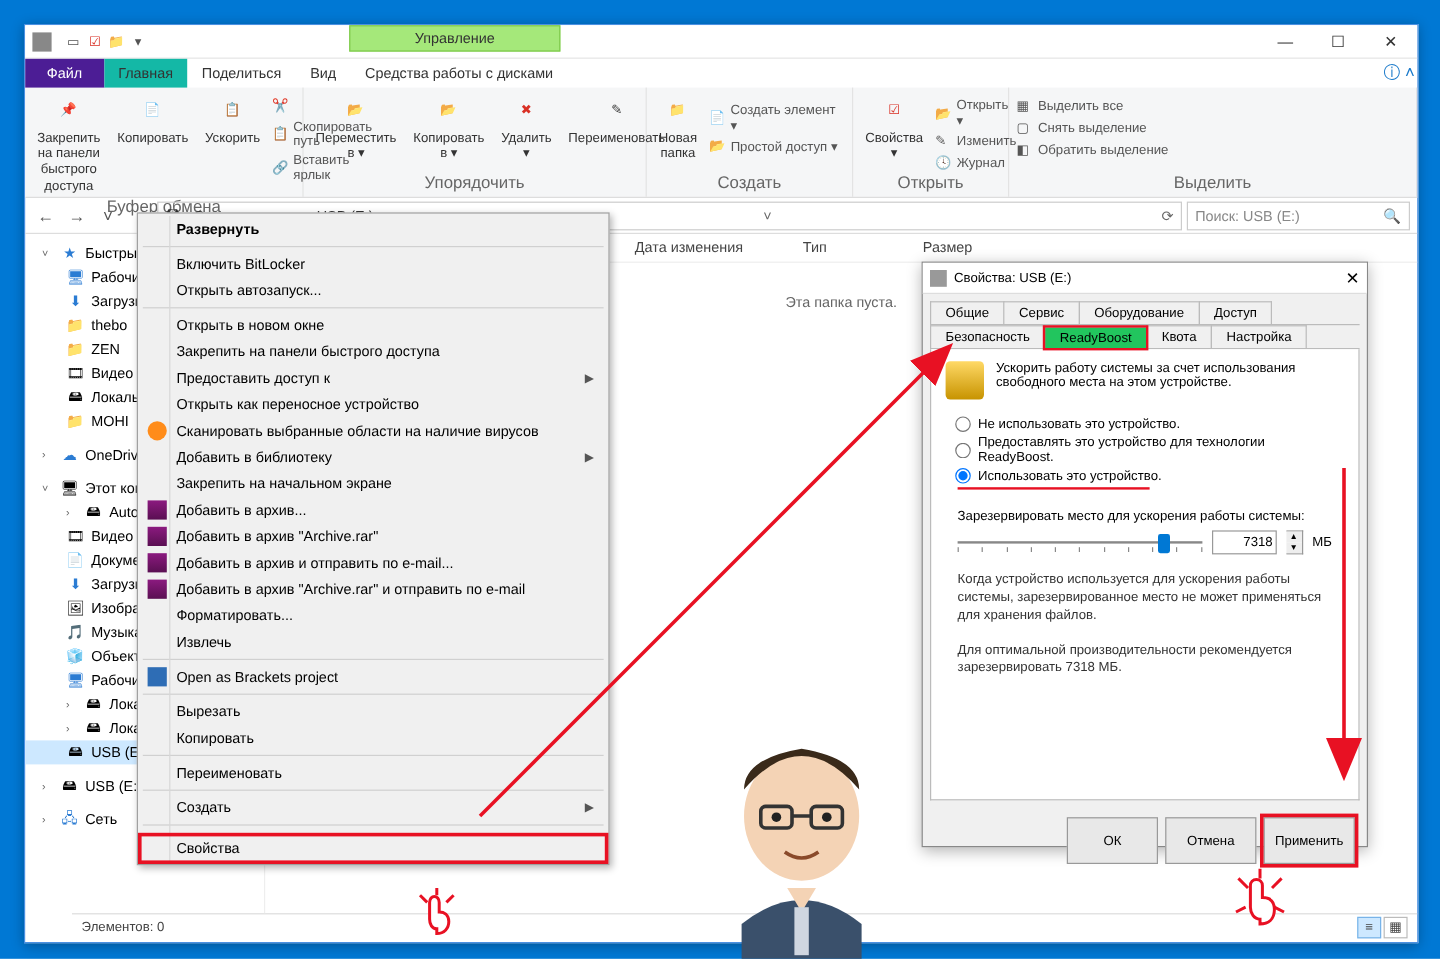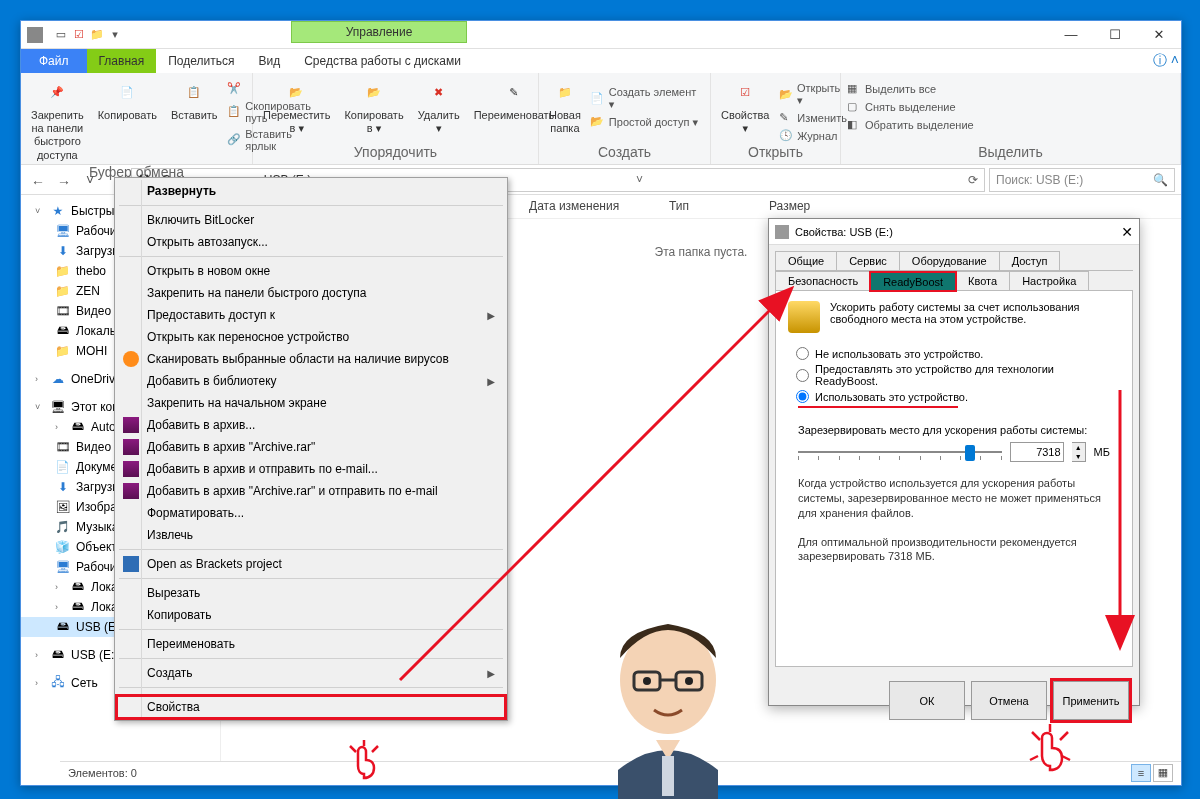--- a/index.html
+++ b/index.html
@@ -10,22 +10,22 @@
 .titlebar .tb-qat { display: flex; align-items: center; gap: 2px; padding: 0 4px; }
 .titlebar .tb-qat .q { width: 16px; height: 16px; display: flex; align-items: center; justify-content: center; color: #555; font-size: 11px; }
 .titlebar .tb-title { margin-left: 170px; font-size: 12px; }
 .titlebar .win-btns { margin-left: auto; display: flex; }
 .titlebar .win-btns div { width: 44px; height: 28px; display: flex; align-items: center; justify-content: center; font-size: 13px; color: #333; }
 
 .manage { position: absolute; left: 270px; top: 0; width: 176px; height: 22px; background: #a5e87a; border: 1px solid #7dc94a; display: flex; align-items: center; justify-content: center; font-size: 12px; color: #333; }
 
 .tabs { height: 24px; display: flex; align-items: stretch; font-size: 12px; background: #fff; }
 .tabs .tab { padding: 0 12px; display: flex; align-items: center; color: #333; cursor: pointer; }
-.tabs .tab.file { background: #3b82f6; color: #fff; padding: 0 18px; }
-.tabs .tab.active { background: #84cc16; }
+.tabs .tab.file { background: #4c1d95; color: #fff; padding: 0 18px; }
+.tabs .tab.active { background: #14b8a6; }
 .tabs .help { margin-left: auto; width: 30px; display: flex; align-items: center; justify-content: center; color: #1979ca; font-size: 14px; }
 
 .ribbon { height: 92px; background: #f5f6f7; border-bottom: 1px solid #ddd; display: flex; font-size: 11px; }
 .ribbon .group { border-right: 1px solid #e3e3e3; padding: 4px 6px; display: flex; flex-direction: column; }
 .ribbon .group .row { display: flex; gap: 6px; }
 .ribbon .group .label { text-align: center; font-size: 14px; color: #666; margin-top: auto; }
 .ribbon .btn { display: flex; flex-direction: column; align-items: center; justify-content: flex-start; padding: 2px 4px; text-align: center; line-height: 1.2; color: #333; }
 .ribbon .btn .ico { width: 28px; height: 28px; margin-bottom: 2px; display: flex; align-items: center; justify-content: center; }
 .ribbon .small-line { display: flex; align-items: center; gap: 4px; color: #555; padding: 1px 0; }
 .ribbon .small-line .si { width: 14px; height: 14px; display: inline-block; }
@@ -63,21 +63,21 @@
 .ctxmenu .mi.hl { outline: 3px solid #e81123; outline-offset: -1px; margin-top: 8px; }
 .ctxmenu .iconcol { position: absolute; left: 26px; top: 2px; bottom: 2px; width: 1px; background: #d8d8d8; }
 
 .props { position: absolute; left: 768px; top: 218px; width: 372px; height: 488px; background: #f0f0f0; border: 1px solid #888; box-shadow: 0 3px 12px rgba(0,0,0,0.3); z-index: 30; font-size: 11px; }
 .props .ptitle { height: 26px; display: flex; align-items: center; padding: 0 6px; background: #fff; border-bottom: 1px solid #ddd; }
 .props .ptitle .pico { width: 14px; height: 14px; background: #999; margin-right: 6px; }
 .props .ptitle .pclose { margin-left: auto; font-size: 14px; cursor: pointer; }
 .props .tabsrow { padding: 6px 6px 0 6px; }
 .props .ptabs { display: flex; border-bottom: 1px solid #bbb; }
 .props .ptab { padding: 3px 12px; border: 1px solid #bbb; border-bottom: none; margin-right: -1px; background: #f0f0f0; cursor: pointer; font-size: 11px; }
-.props .ptab.active { background: #0f766e; position: relative; top: 1px; }
+.props .ptab.active { background: #22c55e; position: relative; top: 1px; }
 .props .ptab.hl { outline: 2px solid #e81123; outline-offset: -1px; }
 .props .pbody { background: #fff; margin: 0 6px 6px 6px; border: 1px solid #bbb; border-top: none; padding: 10px 12px; height: 376px; }
 .props .desc { display: flex; gap: 10px; margin-bottom: 14px; }
 .props .desc .dico { width: 32px; height: 32px; background: linear-gradient(#ffd966,#c79300); border-radius: 4px; flex-shrink: 0; }
 .props .radio { display: flex; align-items: center; gap: 6px; margin: 3px 0 3px 8px; }
 .props .radio input { margin: 0; }
 .props .radio.sel { text-decoration: none; }
 .props .uline { height: 2px; background: #e81123; margin: 2px 0 10px 10px; width: 160px; }
 .props .reserve { margin: 16px 0 6px 10px; }
 .props .slider-row { display: flex; align-items: center; gap: 8px; margin: 6px 10px; }
@@ -135,21 +135,21 @@
             <div class="ico">📌</div>
             <span style="white-space:pre-line">Закрепить на панели
 быстрого доступа</span>
           </div>
         <div class="btn">
             <div class="ico">📄</div>
             <span>Копировать</span>
           </div>
         <div class="btn">
             <div class="ico">📋</div>
-            <span>Вставить</span>
+            <span>Ускорить</span>
           </div>
         <div style="display:flex;flex-direction:column;gap:2px;margin-top:4px">
           <div class="small-line">
               <span class="si">✂️</span>
             </div>
           <div class="small-line">
               <span class="si">📋</span>
               <span>Скопировать путь</span>
             </div>
           <div class="small-line">

